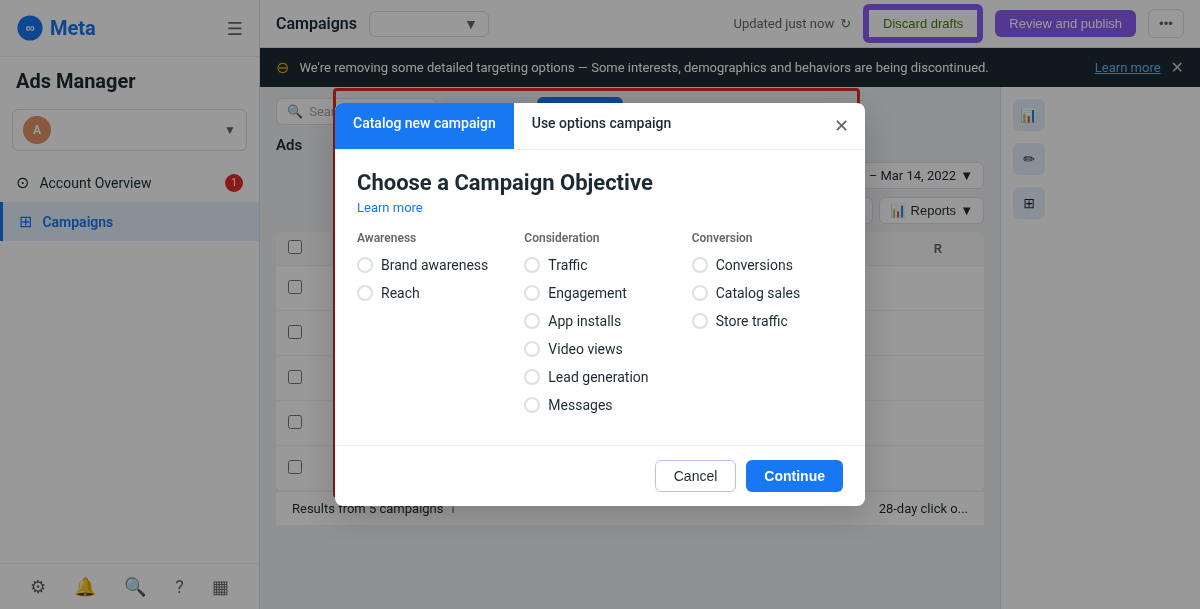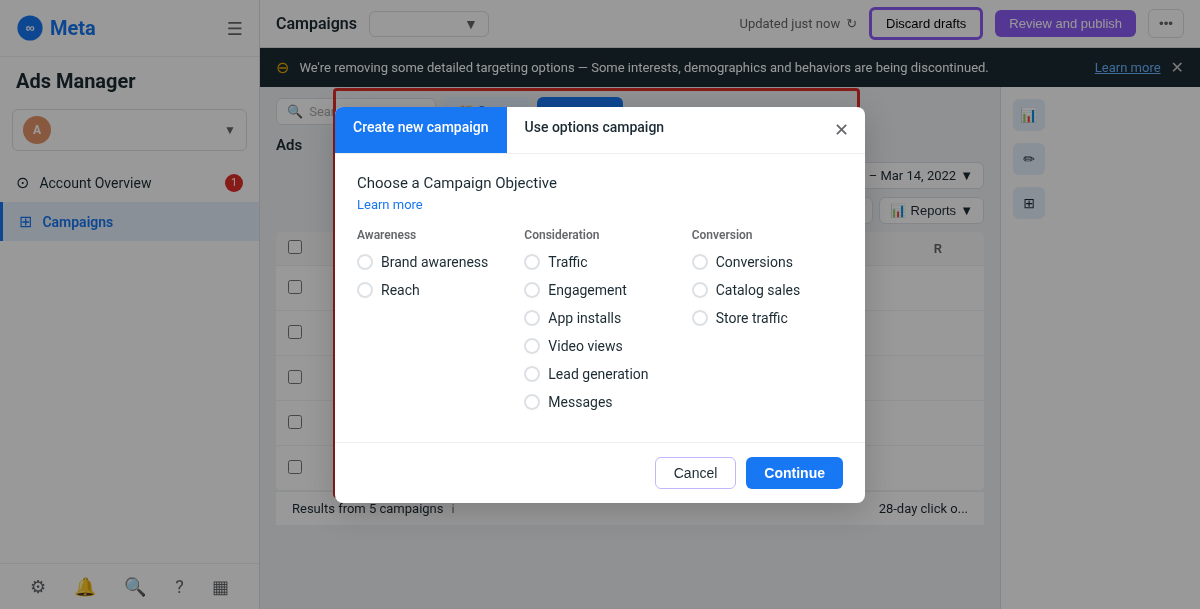--- a/index.html
+++ b/index.html
@@ -27,21 +27,21 @@
 
     
     .main { flex: 1; display: flex; flex-direction: column; overflow: hidden; }
     .topbar { background: #fff; border-bottom: 1px solid #dde0e4; padding: 0 16px; height: 48px; display: flex; align-items: center; gap: 12px; }
     .topbar-title { font-size: 16px; font-weight: 600; }
     .topbar-dropdown { border: 1px solid #dde0e4; border-radius: 6px; padding: 4px 10px; background: #fff; cursor: pointer; display: flex; align-items: center; gap: 6px; color: #65676b; min-width: 120px; }
     .topbar-spacer { flex: 1; }
     .updated-text { color: #65676b; font-size: 13px; display: flex; align-items: center; gap: 6px; }
     .refresh-icon { cursor: pointer; color: #65676b; }
     .btn { border-radius: 6px; padding: 6px 14px; font-size: 13px; cursor: pointer; font-weight: 500; }
-    .btn-outline { border: 3px solid #8b5cf6; background: #fff; color: #000000; }
+    .btn-outline { border: 6px solid #8b5cf6; background: #fff; color: #4d7c0f; }
     .btn-primary { background: #8b5cf6; color: #fff; border: none; }
     .btn-more { background: none; border: 1px solid #dde0e4; border-radius: 6px; padding: 6px 10px; cursor: pointer; color: #65676b; }
 
     .notice-bar { background: #1c2b33; color: #fff; padding: 10px 16px; display: flex; align-items: center; gap: 10px; font-size: 13px; }
     .notice-icon { color: #e8a900; font-size: 16px; }
     .notice-text { flex: 1; }
     .notice-learn { color: #6bb5ff; text-decoration: underline; cursor: pointer; margin-left: 8px; }
     .notice-close { cursor: pointer; color: #ccc; font-size: 16px; }
 
     .content-area { display: flex; flex: 1; overflow: hidden; background: #f0f2f5; }
@@ -71,21 +71,21 @@
     .results-help { color: #65676b; font-size: 12px; }
 
     
     .overlay { position: absolute; top: 0; left: 0; width: 100%; height: 100%; background: rgba(0,0,0,0.4); z-index: 100; display: flex; align-items: center; justify-content: center; }
     .modal { background: #fff; border-radius: 8px; width: 530px; box-shadow: 0 8px 32px rgba(0,0,0,0.18); overflow: hidden; }
     .modal-tabs { display: flex; border-bottom: 1px solid #eee; }
     .modal-tab { padding: 12px 18px; font-size: 14px; cursor: pointer; color: #1c2b33; font-weight: 500; }
     .modal-tab.active { background: #1877f2; color: #fff; border-radius: 0; }
     .modal-close { margin-left: auto; padding: 12px 16px; cursor: pointer; color: #65676b; font-size: 18px; background: none; border: none; }
     .modal-body { padding: 20px 22px; }
-    .modal-title { font-size: 15px; font-weight: 400; margin-bottom: 4px; }
+    .modal-title { font-size: 22px; font-weight: 700; margin-bottom: 4px; }
     .modal-learn { color: #1877f2; font-size: 13px; text-decoration: none; cursor: pointer; }
     .objectives-grid { display: grid; grid-template-columns: 1fr 1fr 1fr; gap: 16px; margin-top: 16px; }
     .obj-column { padding-right: 10px; }
     .obj-col-header { font-size: 12px; font-weight: 600; color: #65676b; margin-bottom: 12px; text-transform: capitalize; }
     .obj-item { display: flex; align-items: center; gap: 8px; margin-bottom: 12px; cursor: pointer; }
     .obj-radio { width: 16px; height: 16px; border-radius: 50%; border: 2px solid #dde0e4; background: #fff; flex-shrink: 0; }
     .obj-label { font-size: 14px; color: #1c2b33; }
     .modal-footer { display: flex; justify-content: flex-end; gap: 10px; padding: 14px 22px; border-top: 1px solid #eee; }
     .btn-cancel { border: 1px solid #c4b5fd; background: #fff; color: #1c2b33; border-radius: 6px; padding: 7px 18px; cursor: pointer; font-size: 14px; }
     .btn-continue { background: #1877f2; color: #fff; border: none; border-radius: 6px; padding: 7px 18px; cursor: pointer; font-size: 14px; font-weight: 600; }
@@ -271,21 +271,21 @@
         <div class="right-panel-icon">⊞</div>
       </div>
     </div>
   </div>
 
   <div class="modal-red-outline"></div>
 
   <div class="overlay">
     <div class="modal">
       <div class="modal-tabs">
-        <div class="modal-tab active">Create new campaign</div>
+        <div class="modal-tab active">Catalog new campaign</div>
         <div class="modal-tab">Use options campaign</div>
         <button class="modal-close">✕</button>
       </div>
       <div class="modal-body">
         <div class="modal-title">Choose a Campaign Objective</div>
         <a class="modal-learn">Learn more</a>
         <div class="objectives-grid">
 
           <div class="obj-column">
             <div class="obj-col-header">Awareness</div>

